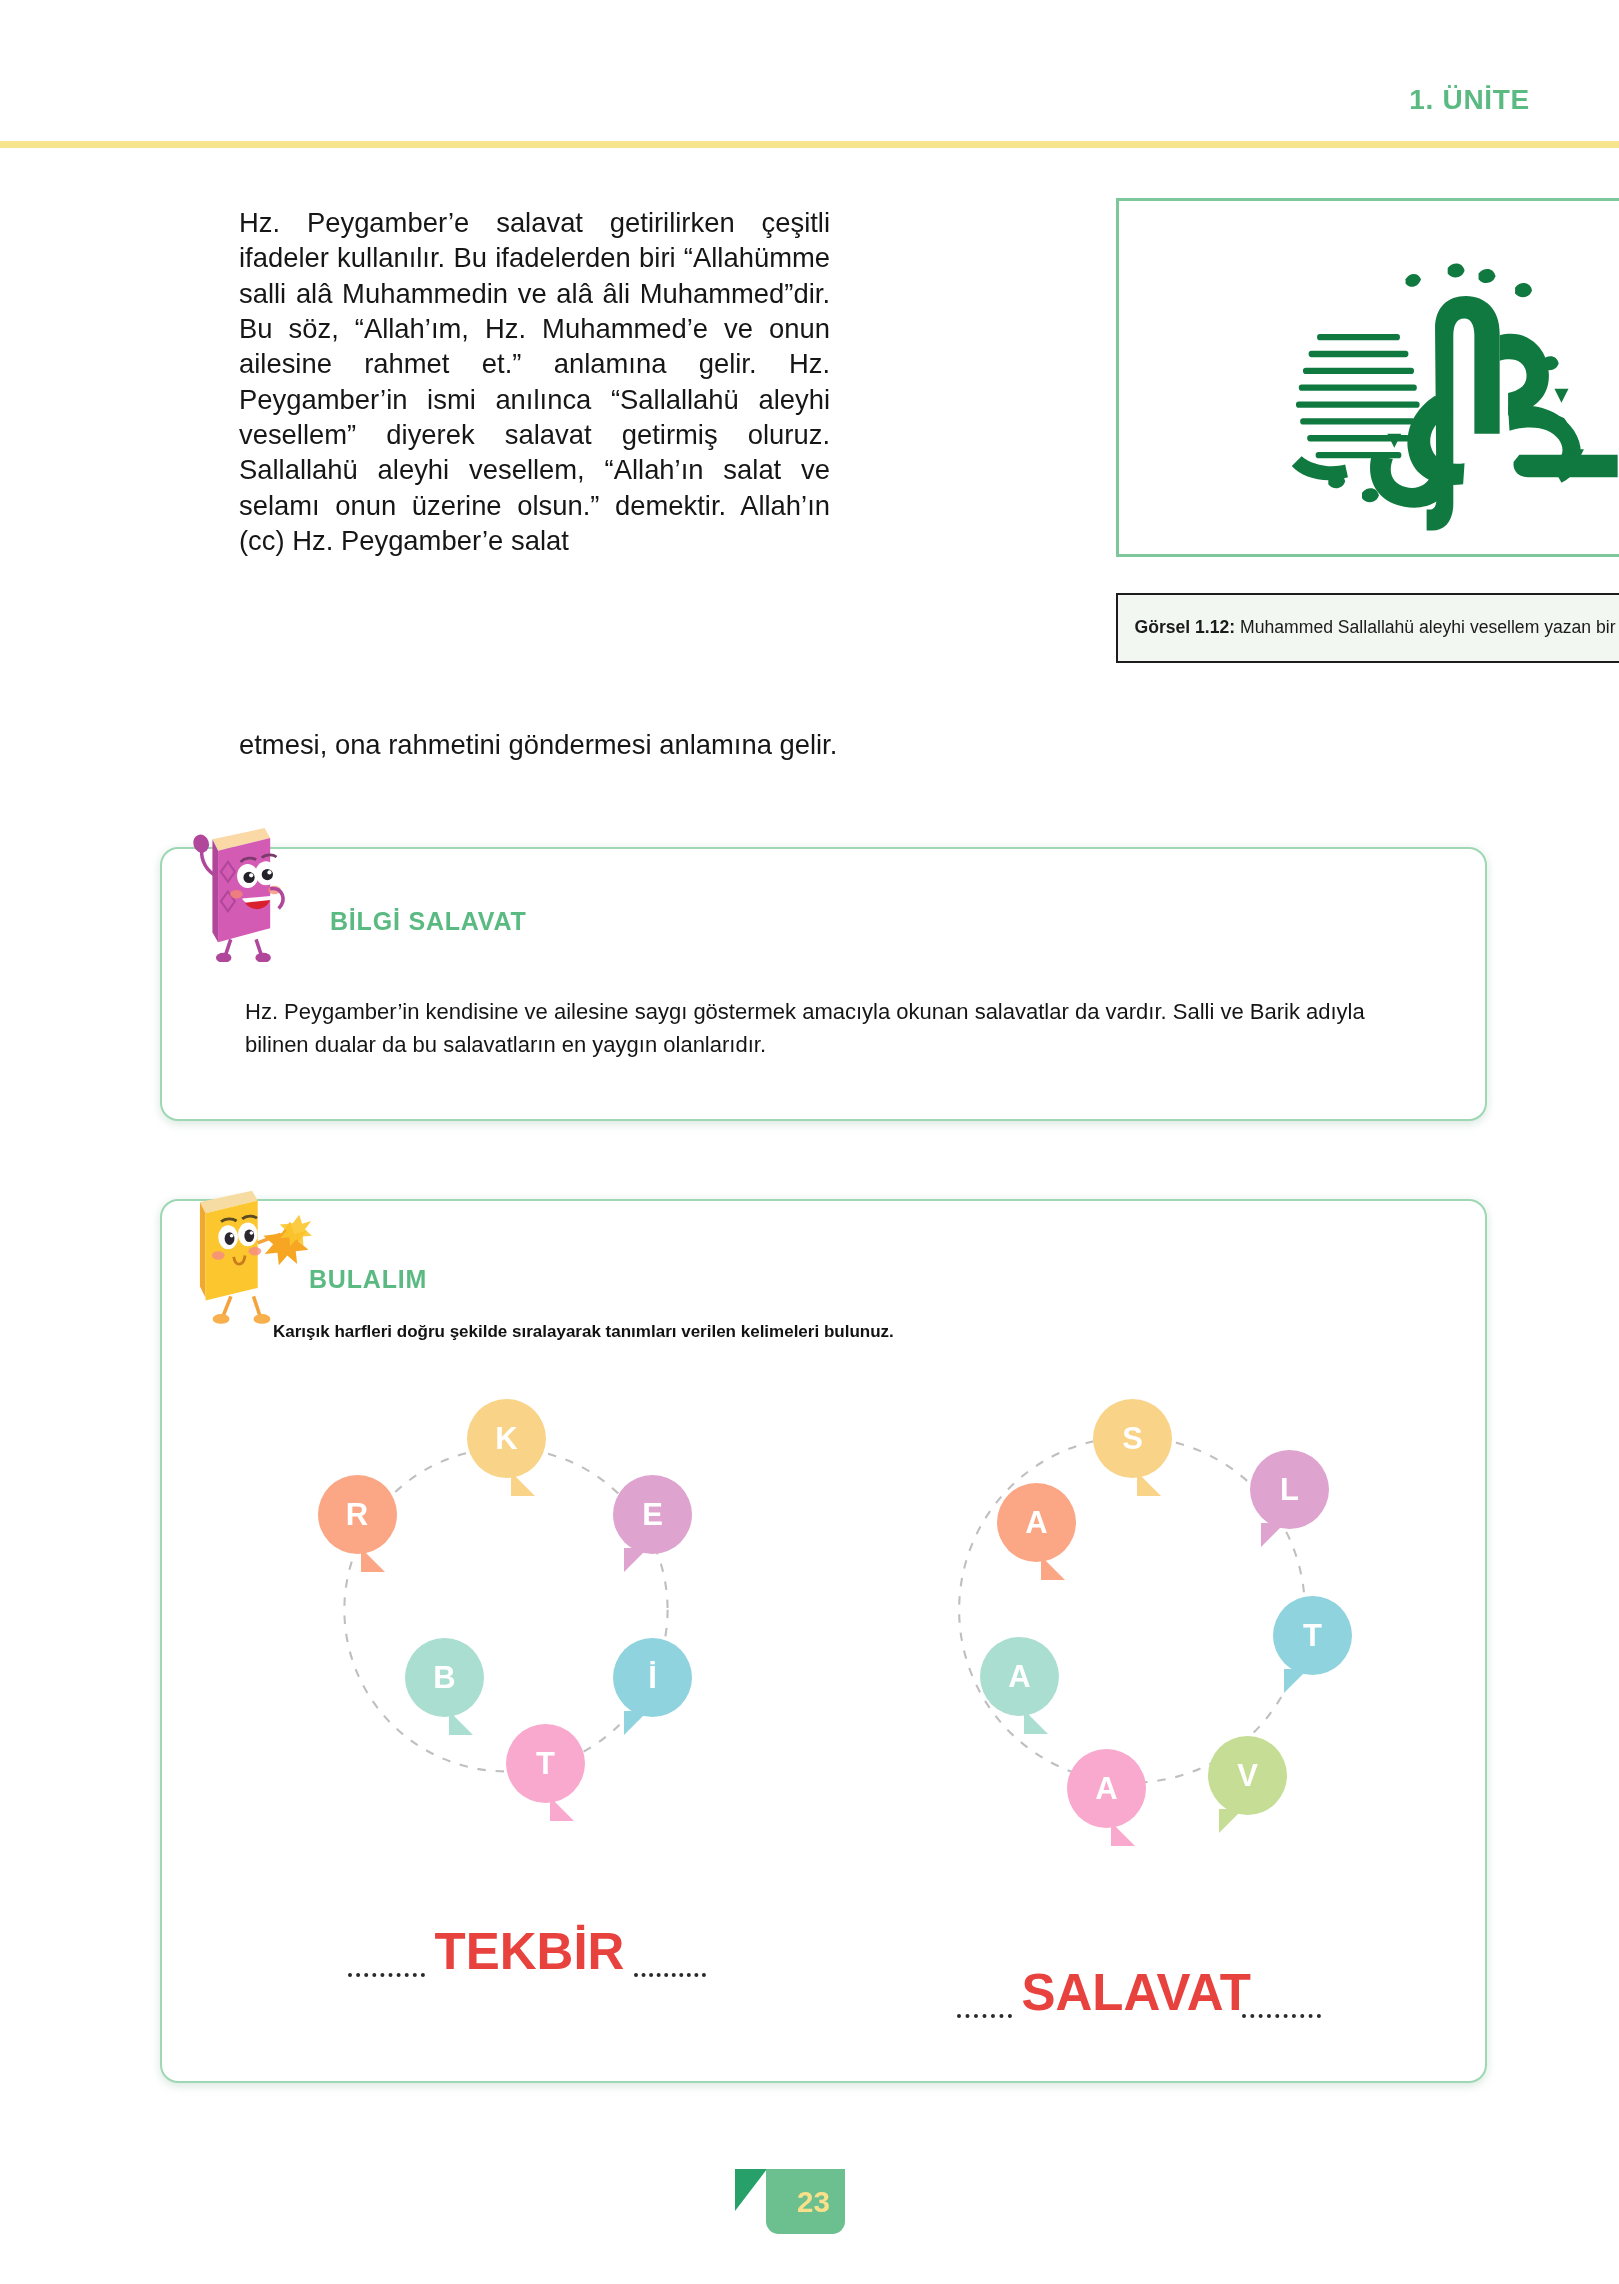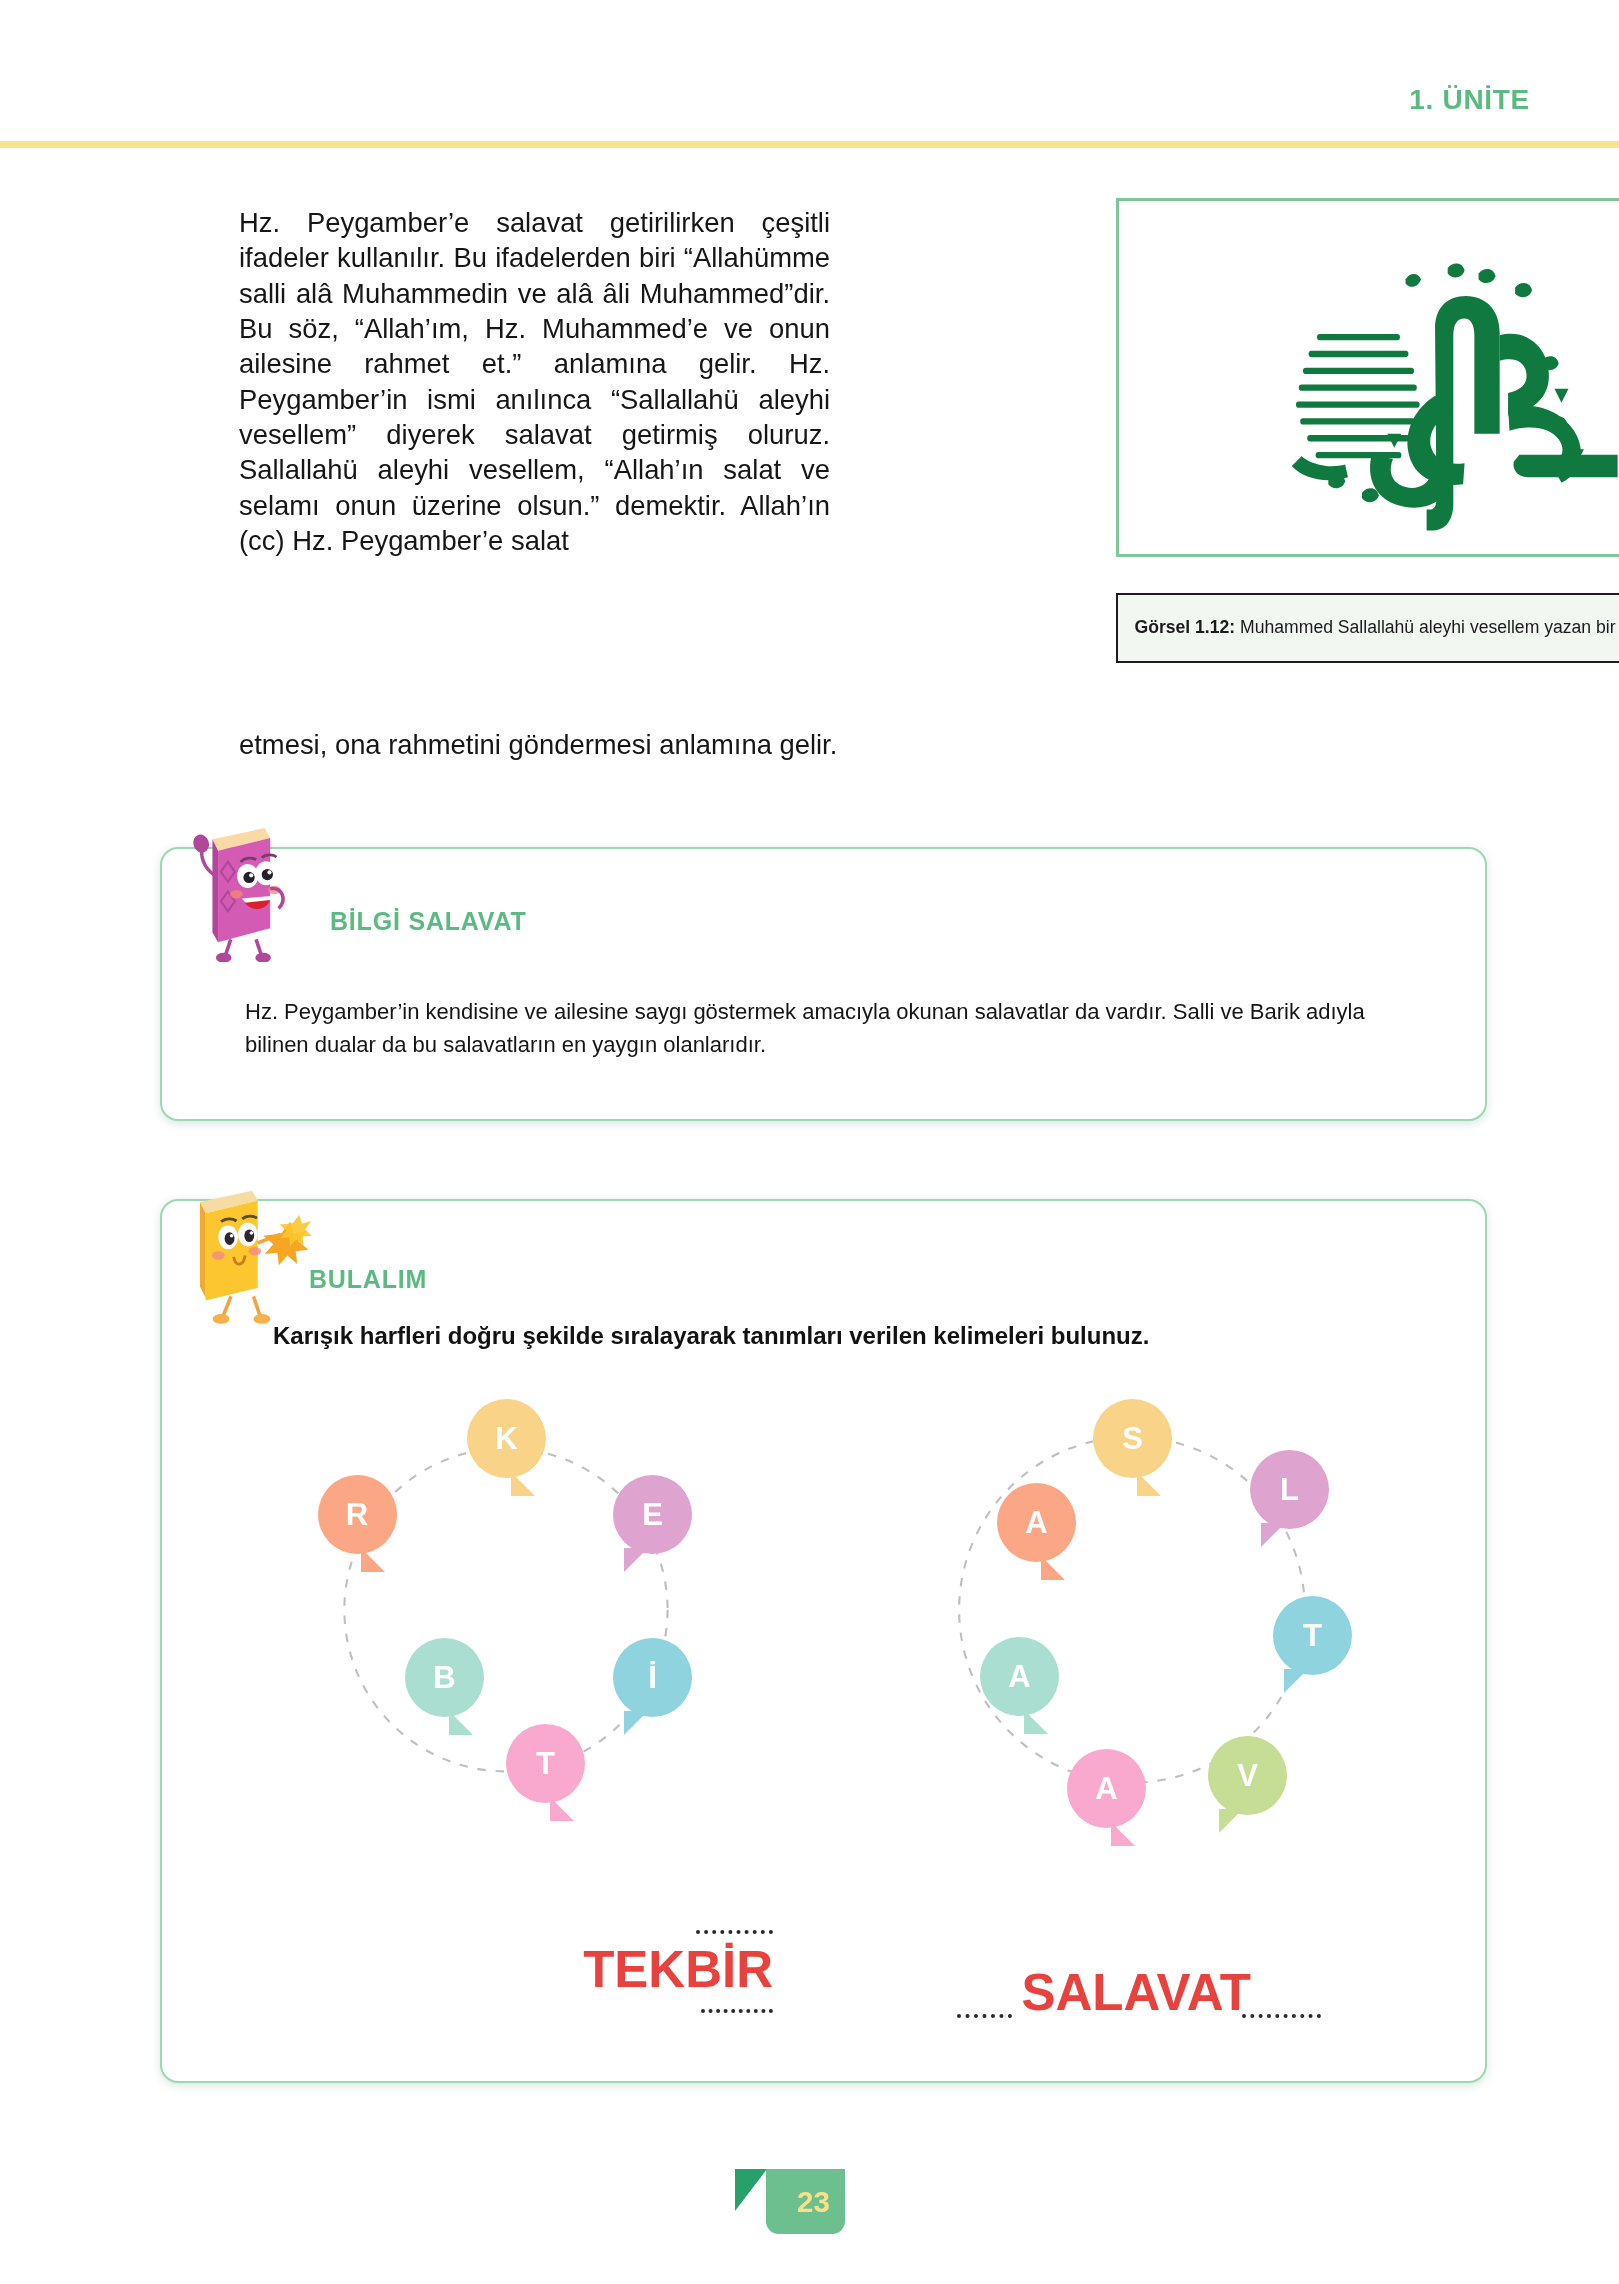--- a/index.html
+++ b/index.html
@@ -79,21 +79,21 @@
   }
   .title-bilgi{ left:330px; top:907px; }
   .title-bulalim{ left:309px; top:1265px; }
 
   .bilgi-body{
     position:absolute; left:245px; top:995px; width:1184px;
     font-size:22px; line-height:1.52; color:#151515;
   }
   .bulalim-instruction{
     position:absolute; left:273px; top:1322px; width:1153px;
-    font-size:24px; font-weight:bold; color:#121212;
+    font-size:17px; font-weight:bold; color:#121212;
   }
 
   
   .mascot{ position:absolute; }
   .mascot-book{ left:180px; top:821px; width:124px; height:141px; }
   .mascot-search{ left:176px; top:1178px; width:162px; height:155px; }
 
   
   .puzzle{ position:absolute; }
   .puzzle-left{ left:295px; top:1399px; width:436px; height:534px; }
@@ -130,21 +130,21 @@
     bottom:-18.3px; left:11.2px;
     border-width:24px 24px 0 0;
     border-color:currentColor transparent transparent transparent;
   }
 
   .answer-row{
     position:absolute;
     display:flex; align-items:flex-end; justify-content:center;
     gap:9.8px;
   }
-  .ans-left{ left:281px; top:1926px; width:492px;flex-direction:column; }
+  .ans-left{ left:281px; top:1926px; width:492px; }
   .ans-right{ left:879px; top:1926px; width:520px;margin-top:41px; }
   .dots{
     flex:0 0 auto;
     border-bottom:4.2px dotted #2a2a2a;
     height:4.2px;
   }
   .dots-a{ width:77px; }
   .dots-b{ width:72px; }
   .dots-c{ width:55px; }
   .dots-d{ width:79px; }

